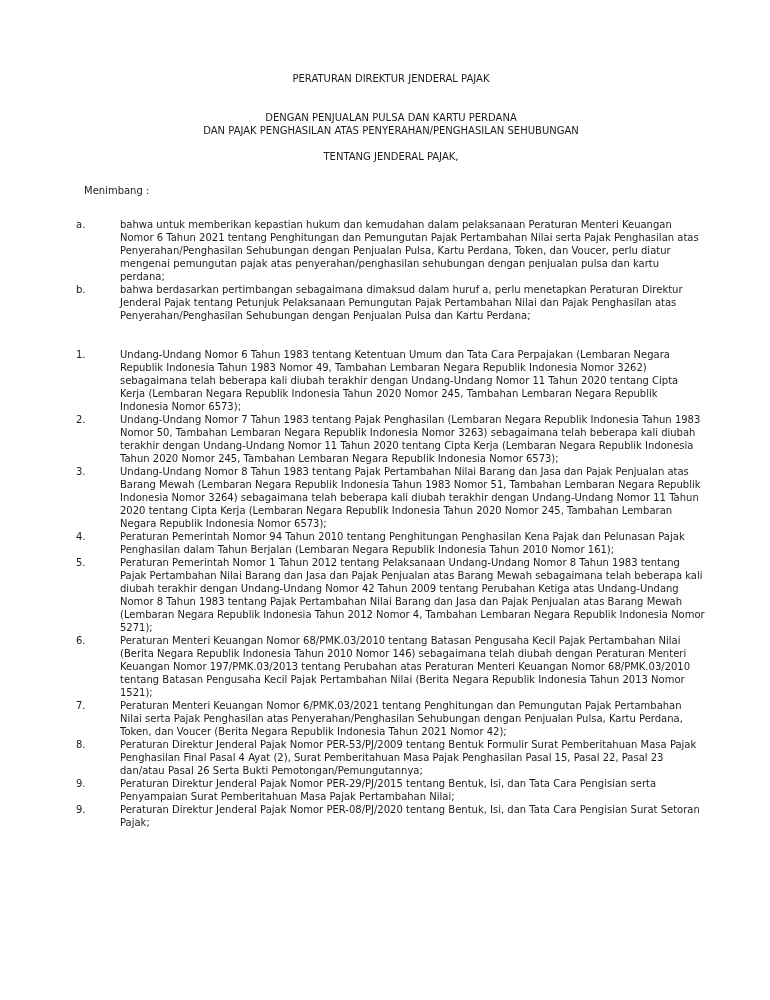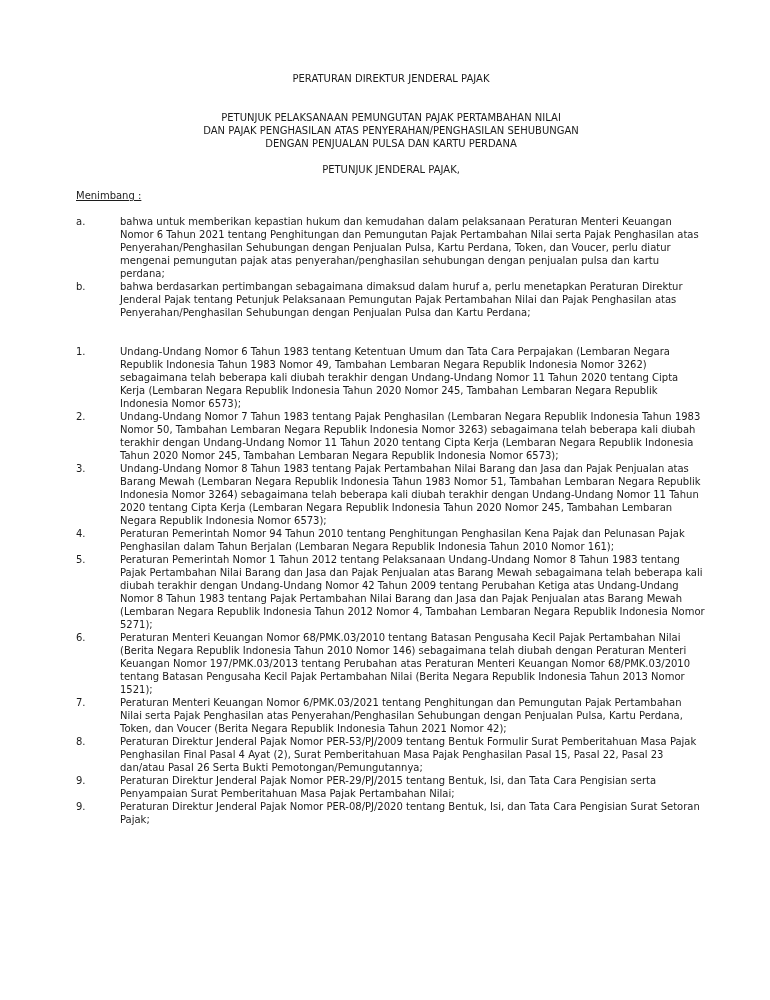--- a/index.html
+++ b/index.html
@@ -26,38 +26,37 @@
     display: flex;
     align-items: flex-start;
   }
   .hang .marker {
     flex: 0 0 44px;
   }
   .hang .text {
     flex: 1 1 auto;
   }
   section { margin: 0; }
-  .label-line { margin: 0; text-decoration: underline; }
+  .label-line { margin: 8px; }
 </style>
 </head>
 <body>
 
 <div class="page" style="background: rgb(255, 255, 255); color: rgb(28, 28, 28);">
 
   <header>
     <div class="centered">PERATURAN DIREKTUR JENDERAL PAJAK</div>
     <div class="gap"></div>
     <div class="gap"></div>
     <div>
-      <div class="centered">PETUNJUK PELAKSANAAN PEMUNGUTAN PAJAK PERTAMBAHAN NILAI</div>
+      <div class="centered">DENGAN PENJUALAN PULSA DAN KARTU PERDANA</div>
       <div class="centered">DAN PAJAK PENGHASILAN ATAS PENYERAHAN/PENGHASILAN SEHUBUNGAN</div>
-      <div class="centered">DENGAN PENJUALAN PULSA DAN KARTU PERDANA</div>
     </div>
     <div class="gap"></div>
-    <div class="centered">PETUNJUK JENDERAL PAJAK,</div>
+    <div class="centered">TENTANG JENDERAL PAJAK,</div>
   </header>
 
   <div class="gap"></div>
 
   <section>
     <div class="label-line">Menimbang :</div>
     <div class="gap"></div>
     <div class="hang">
       <span class="marker">a.</span>
       <span class="text">bahwa untuk memberikan kepastian hukum dan kemudahan dalam pelaksanaan Peraturan Menteri Keuangan Nomor 6 Tahun 2021 tentang Penghitungan dan Pemungutan Pajak Pertambahan Nilai serta Pajak Penghasilan atas Penyerahan/Penghasilan Sehubungan dengan Penjualan Pulsa, Kartu Perdana, Token, dan Voucer, perlu diatur mengenai pemungutan pajak atas penyerahan/penghasilan sehubungan dengan penjualan pulsa dan kartu perdana;</span>

